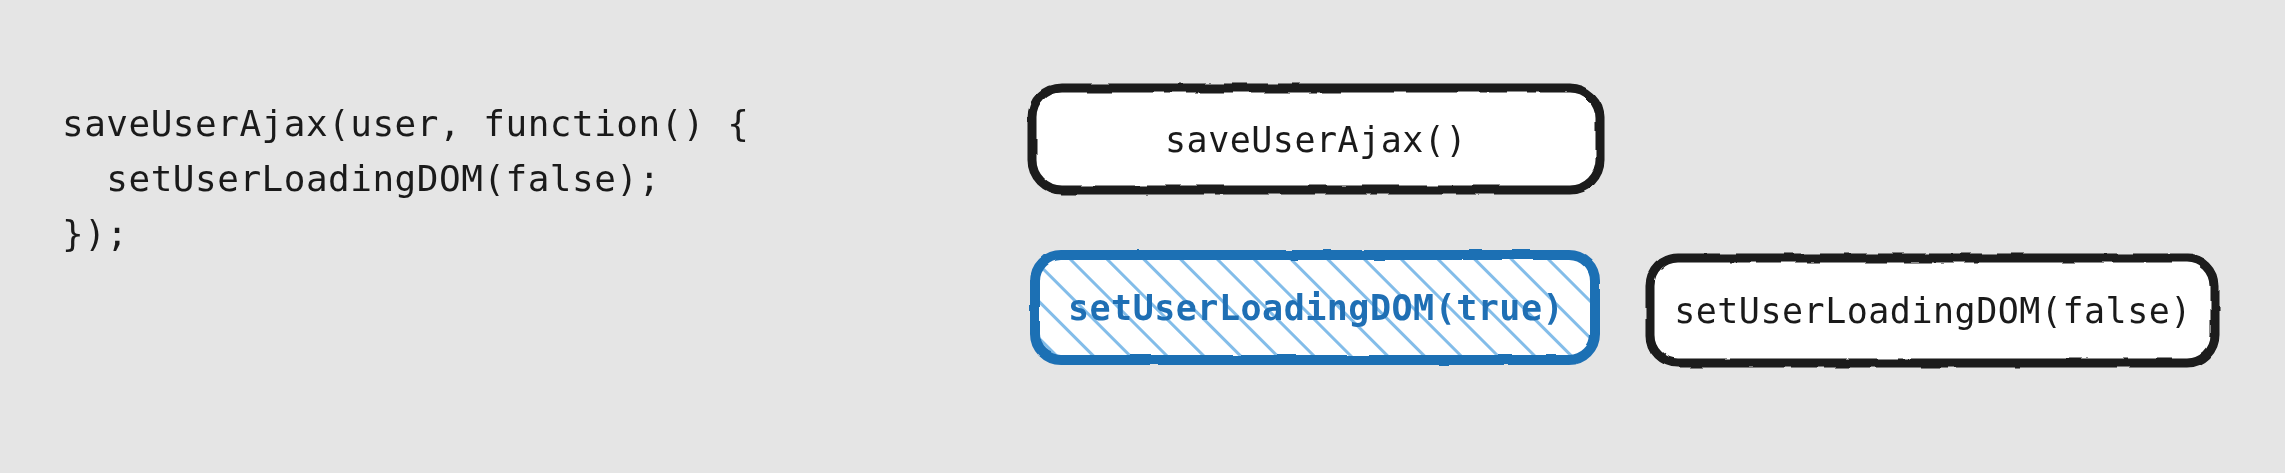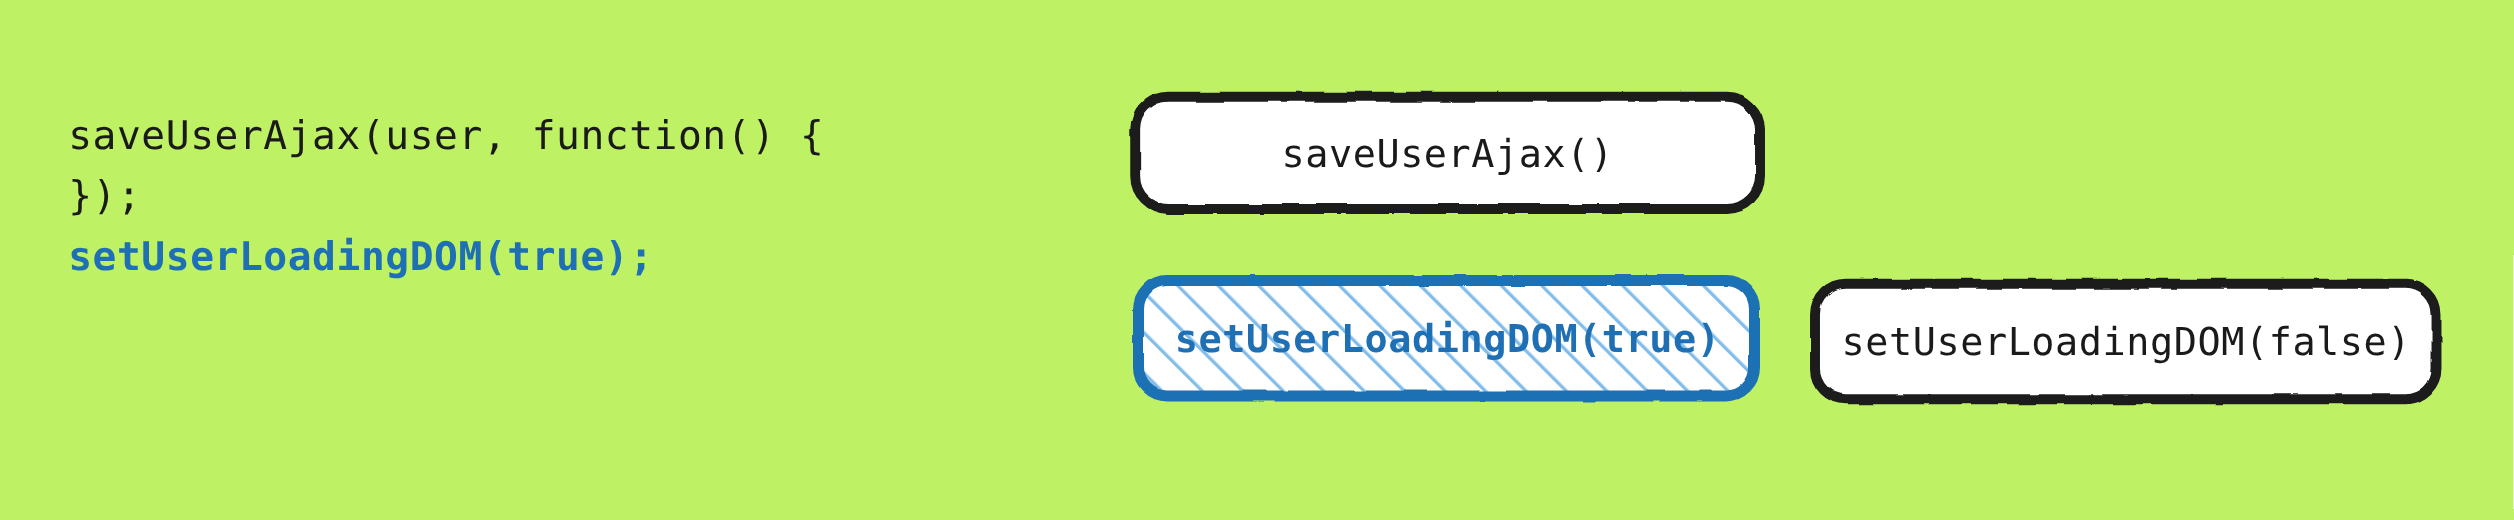--- a/index.html
+++ b/index.html
@@ -7,21 +7,21 @@
     padding: 0;
     background: #ffffff;
   }
   body {
     font-family: "DejaVu Sans Mono", monospace;
   }
   #canvas {
     position: relative;
     width: 2285px;
     height: 473px;
-    background: #bef264;
+    background: #e5e5e5;
     overflow: hidden;
   }
 
   
   #code-block {
     position: absolute;
     left: 62px;
     top: 96px;
     width: 820px;
   }
@@ -59,22 +59,22 @@
   .box-label.dark { fill: #1a1a1a; }
   .box-label.blue { fill: #1f6fb4; font-weight: 600; }
 </style>
 </head>
 <body>
 
 <div id="canvas">
 
   <div id="code-block">
     <div class="code-line">saveUserAjax(user, function() {</div>
+    <div class="code-line">  setUserLoadingDOM(false);</div>
     <div class="code-line">});</div>
-    <div class="code-line accent">setUserLoadingDOM(true);</div>
   </div>
 
   <div id="diagram">
     <svg width="2285" height="473" viewBox="0 0 2285 473" xmlns="http://www.w3.org/2000/svg">
       <defs>
 
         <pattern id="hatch-blue" width="26" height="26" patternUnits="userSpaceOnUse" patternTransform="rotate(-45)">
           <rect width="26" height="26" fill="#ffffff"></rect>
           <line x1="0" y1="0" x2="0" y2="26" stroke="#7cb9e8" stroke-width="6"></line>
         </pattern>

